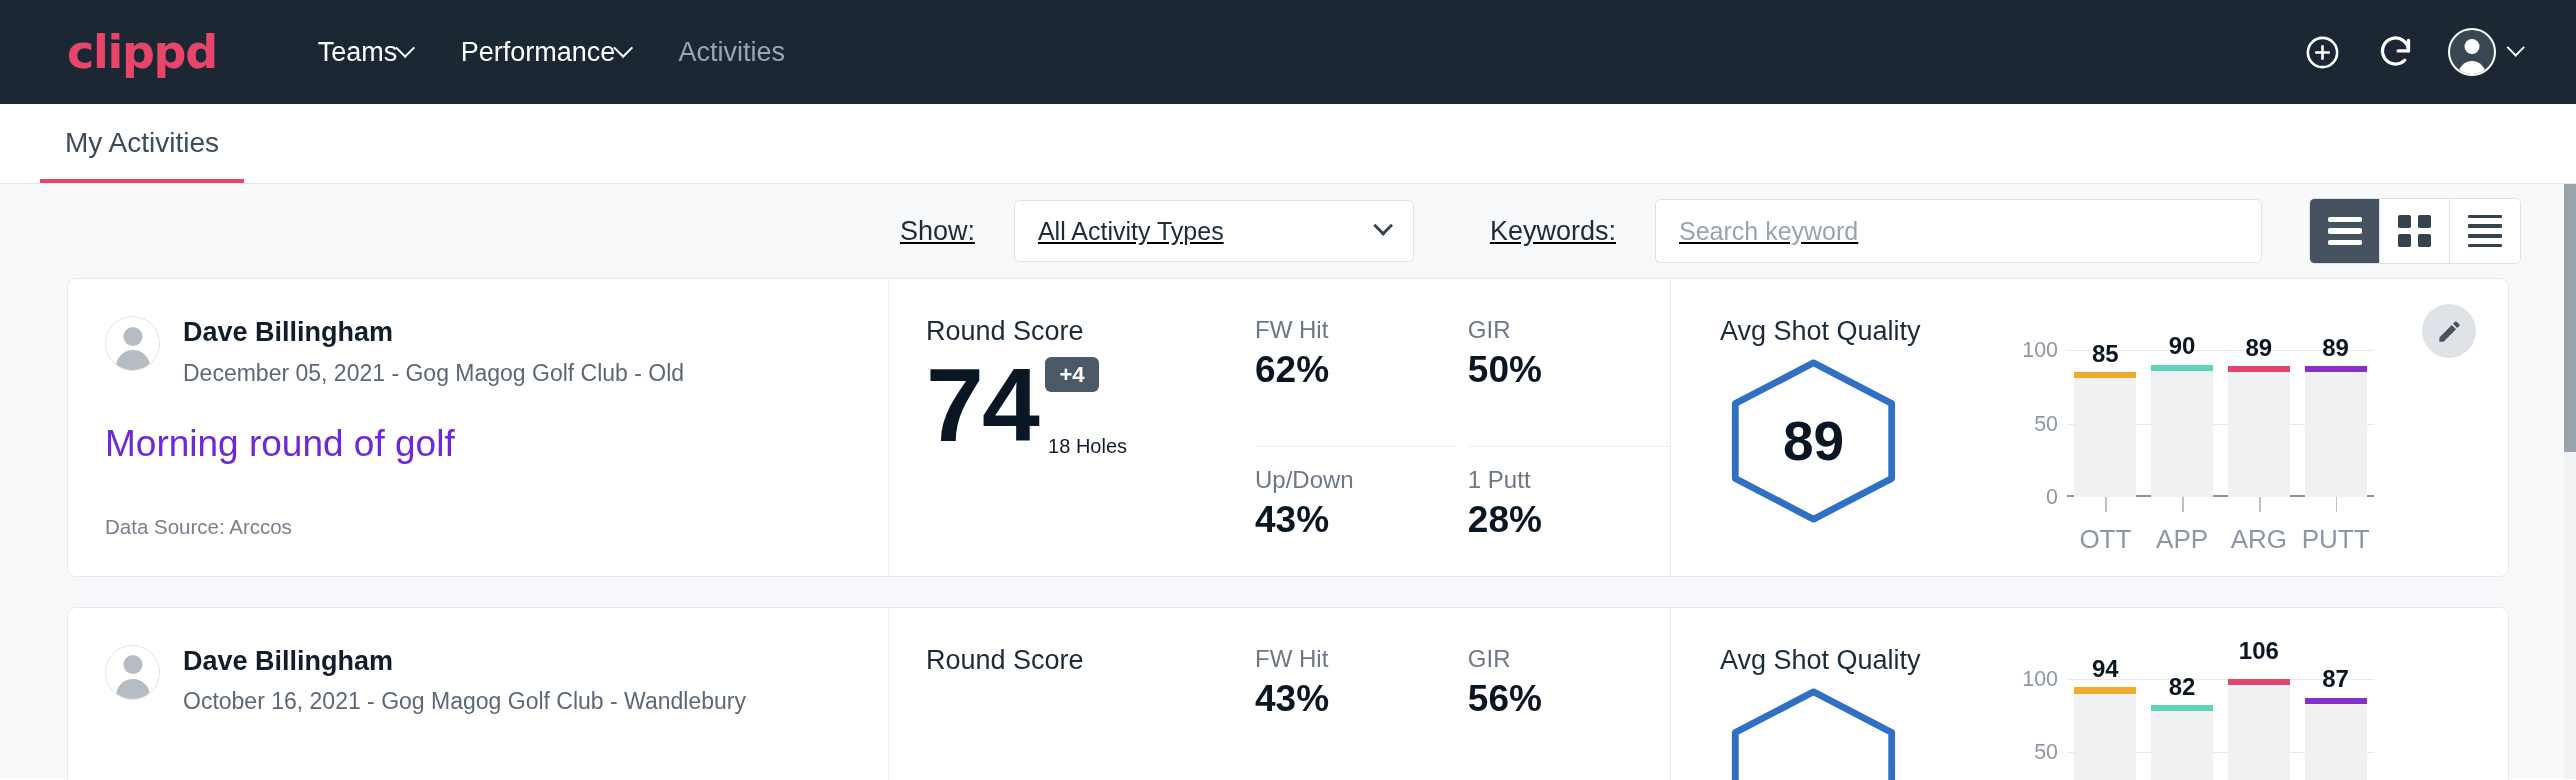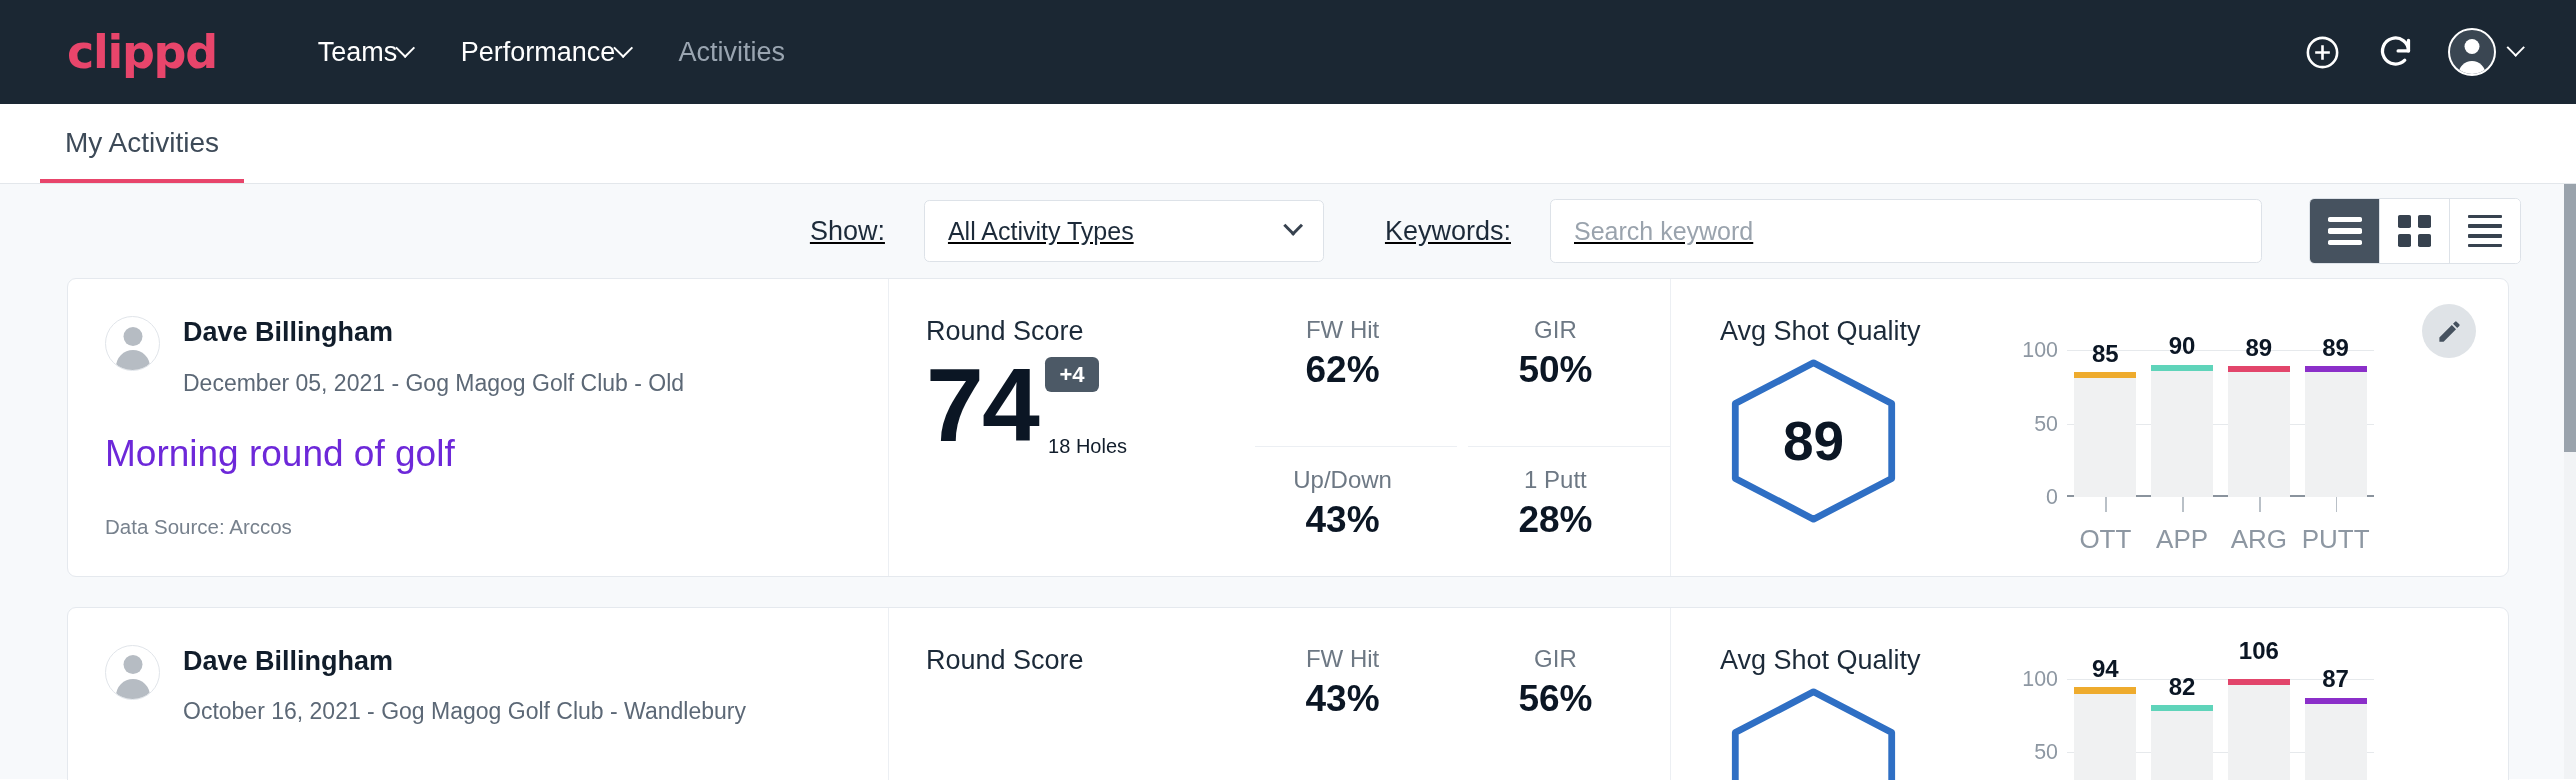--- a/index.html
+++ b/index.html
@@ -123,23 +123,23 @@
     cursor: pointer;
     position: relative;
   }
   .select .sel-chev {
     margin-left: auto;
     width: 14.3px; height: 14.3px;
     border-right: 3.6px solid #37424f;
     border-bottom: 3.6px solid #37424f;
     transform: rotate(45deg) translate(-3.6px,-3.6px);
   }
-  .kw-label { margin-left: 45px; }
+  .kw-label { margin-left: 60px; }
   .searchbox {
-    width: 712px; height: 64px;
+    width: 607px; height: 64px;
     background: #ffffff;
     border: 0.9px solid #dde2e8;
     border-radius: 5.4px;
     font-size: 25px;
     color: #1c2a39;
     padding: 0 23px;
     outline: none;
     font-family: "Liberation Sans", sans-serif;
   }
   .searchbox::placeholder { color: #9aa3ad; }
@@ -199,21 +199,21 @@
     content: ""; position: absolute; top: 9.8px; left: 50%;
     transform: translateX(-50%);
     width: 19px; height: 19px; border-radius: 50%; background: #b6bcc3;
   }
   .who-av::after {
     content: ""; position: absolute; bottom: -1.8px; left: 50%;
     transform: translateX(-50%);
     width: 34px; height: 21.4px; border-radius: 17px 17px 0 0; background: #b6bcc3;
   }
   .who-name { font-size: 27px; font-weight: 700; color: #111d2b; line-height: 1.25; }
-  .who-sub { font-size: 23px; color: #5c6876; margin-top: 20px; }
+  .who-sub { font-size: 23px; color: #5c6876; margin-top: 10px; }
   .card-title { font-size: 37px; font-weight: 400; color: #6d28d9; margin-top: 36px; }
   .data-src { font-size: 20.5px; color: #77818d; position: absolute; bottom: 37px; left: 37px; }
 
   .col-score {
     width: 366px;
     padding: 37px 0 0 37px;
   }
   .sect-title { font-size: 27px; color: #1c2a39; }
   .score-row { display: flex; align-items: flex-end; margin-top: 1.8px; }
   .big-score {
@@ -231,21 +231,21 @@
   .holes { font-size: 20px; color: #111d2b; margin-left: 10px; }
 
   .col-stats {
     width: 415px;
     padding: 37px 0 0 0;
     display: grid;
     grid-template-columns: 1fr 1fr;
     grid-template-rows: auto auto;
     column-gap: 10.7px;
   }
-  .stat { padding-right: 27px; text-align: center; }
+  .stat { padding-right: 27px; }
   .stat.bordered { border-bottom: 0.9px solid #eceff3; padding-bottom: 19.6px; }
   .stat.lower { padding-top: 19.6px; }
   .stat-lbl { font-size: 24px; color: #6d7884; }
   .stat-val { font-size: 37px; font-weight: 700; color: #0b1624; margin-top: 5.4px; }
 
   .col-quality {
     flex: 1;
     border-left: 0.9px solid #eceff3;
     padding: 37px 0 0 49px;
     display: flex;

